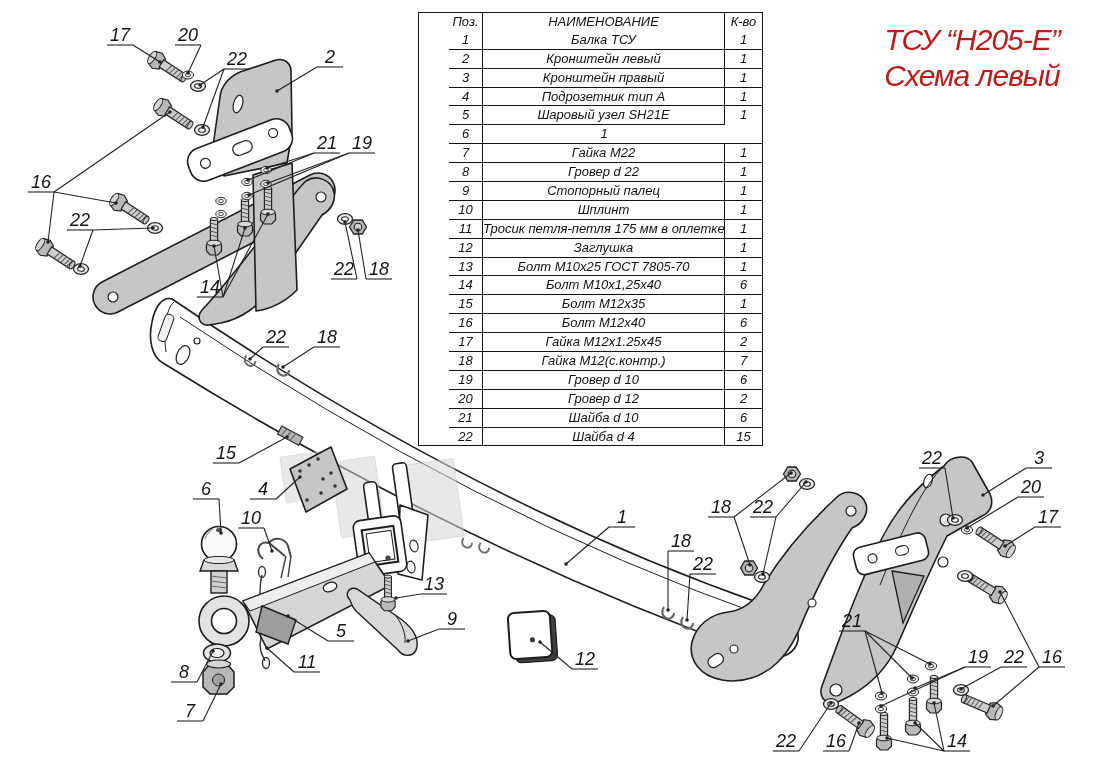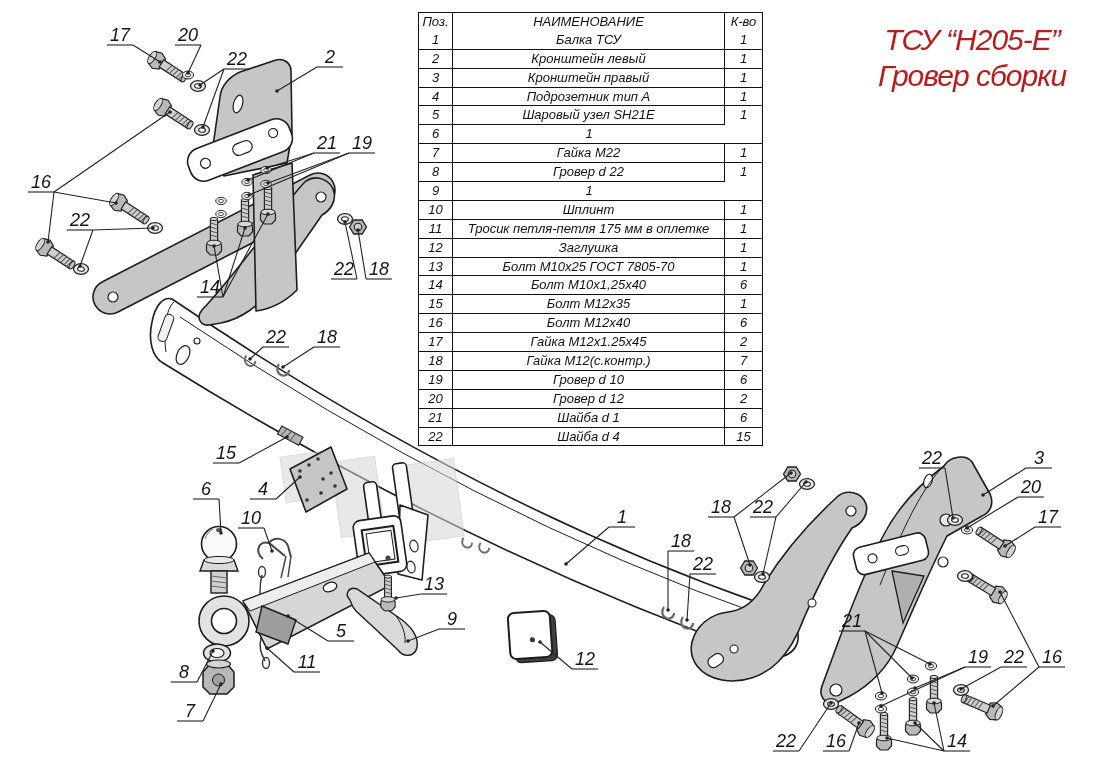--- a/index.html
+++ b/index.html
@@ -12,21 +12,21 @@
   .grayfill{fill:#c6c6c6;}
   .whitefill{fill:#ffffff;}
   .ghost{fill:#d6d6d6;opacity:.55;stroke:#bdbdbd;stroke-width:1;}
   
   #callout-layer line{stroke:#222;stroke-width:1.1;}
   #callout-layer text{font:italic 18px "Liberation Sans",sans-serif;fill:#141414;text-anchor:middle;}
   #callout-layer .dot{fill:#222;}
   
   .ptable{position:absolute;left:418px;top:12px;width:345px;background:#fff;
           border:1.6px solid #111;box-sizing:border-box;
-          font:italic 13px "Liberation Sans",sans-serif;color:#111;}
+          font:italic 13px "Liberation Sans",sans-serif;color:#111;padding-left:30px;}
   .trow{display:grid;grid-template-columns:34px 1fr 37px;}
   .trow>div{height:17.9px;line-height:17.9px;text-align:center;overflow:hidden;
             white-space:nowrap;border-right:1.2px solid #111;}
   .trow>div:last-child{border-right:none;}
   .trow+.trow>div{border-top:1.2px solid #111;}
   
   .dtitle{position:absolute;left:862px;top:22px;width:220px;text-align:center;
           font:italic 30px "Liberation Sans",sans-serif;color:#b91c1c;letter-spacing:-1px;}
   .dtitle div{line-height:36px;white-space:nowrap;}
 </style>
@@ -572,20 +572,21 @@
           <div>Гайка М22</div>
           <div>1</div>
         </div>
         <div class="trow">
           <div>8</div>
           <div>Гровер d 22</div>
           <div>1</div>
         </div>
         <div class="trow">
           <div>9</div>
+          <div>Стопорный палец</div>
           <div>1</div>
         </div>
         <div class="trow">
           <div>10</div>
           <div>Шплинт</div>
           <div>1</div>
         </div>
         <div class="trow">
           <div>11</div>
           <div>Тросик петля-петля 175 мм в оплетке</div>
@@ -631,29 +632,29 @@
           <div>Гровер d 10</div>
           <div>6</div>
         </div>
         <div class="trow">
           <div>20</div>
           <div>Гровер d 12</div>
           <div>2</div>
         </div>
         <div class="trow">
           <div>21</div>
-          <div>Шайба d 1</div>
+          <div>Шайба d 10</div>
           <div>6</div>
         </div>
         <div class="trow">
           <div>22</div>
           <div>Шайба d 4</div>
           <div>15</div>
         </div>
       </div>
   </div>
 
   <div class="dtitle">
     <div>ТСУ “Н205-Е”</div>
-    <div>Гровер сборки</div>
+    <div>Схема левый</div>
   </div>
 
 </div>
 
 </body></html>

